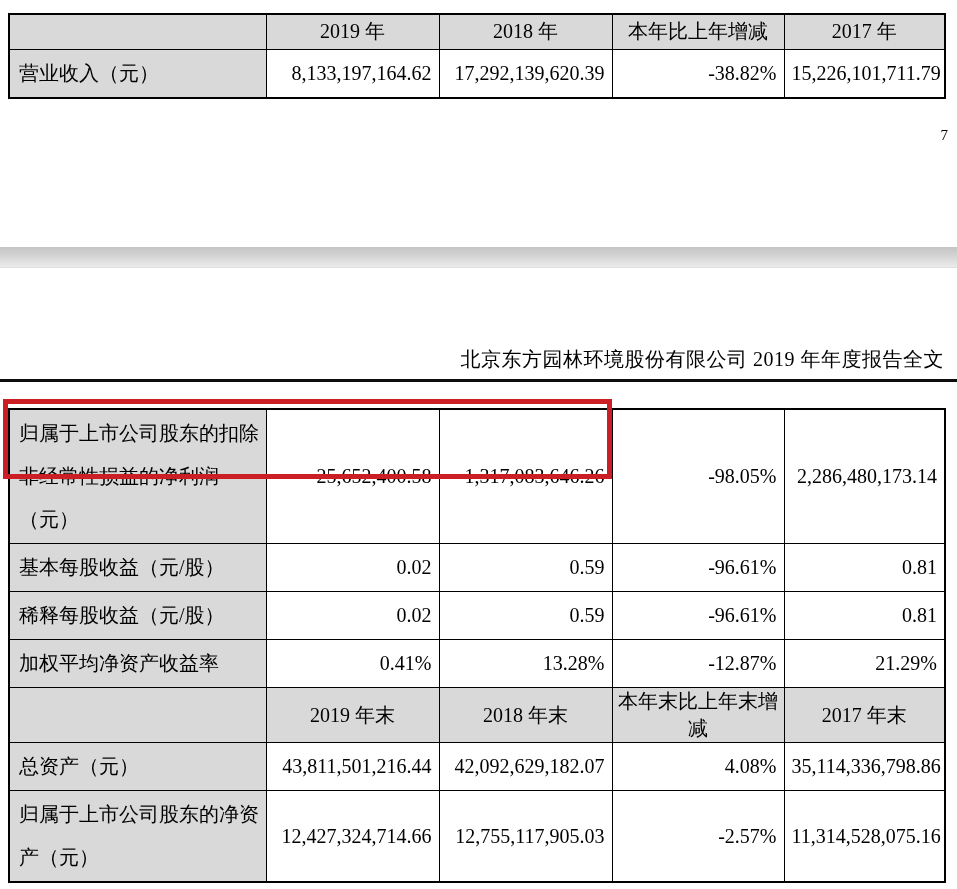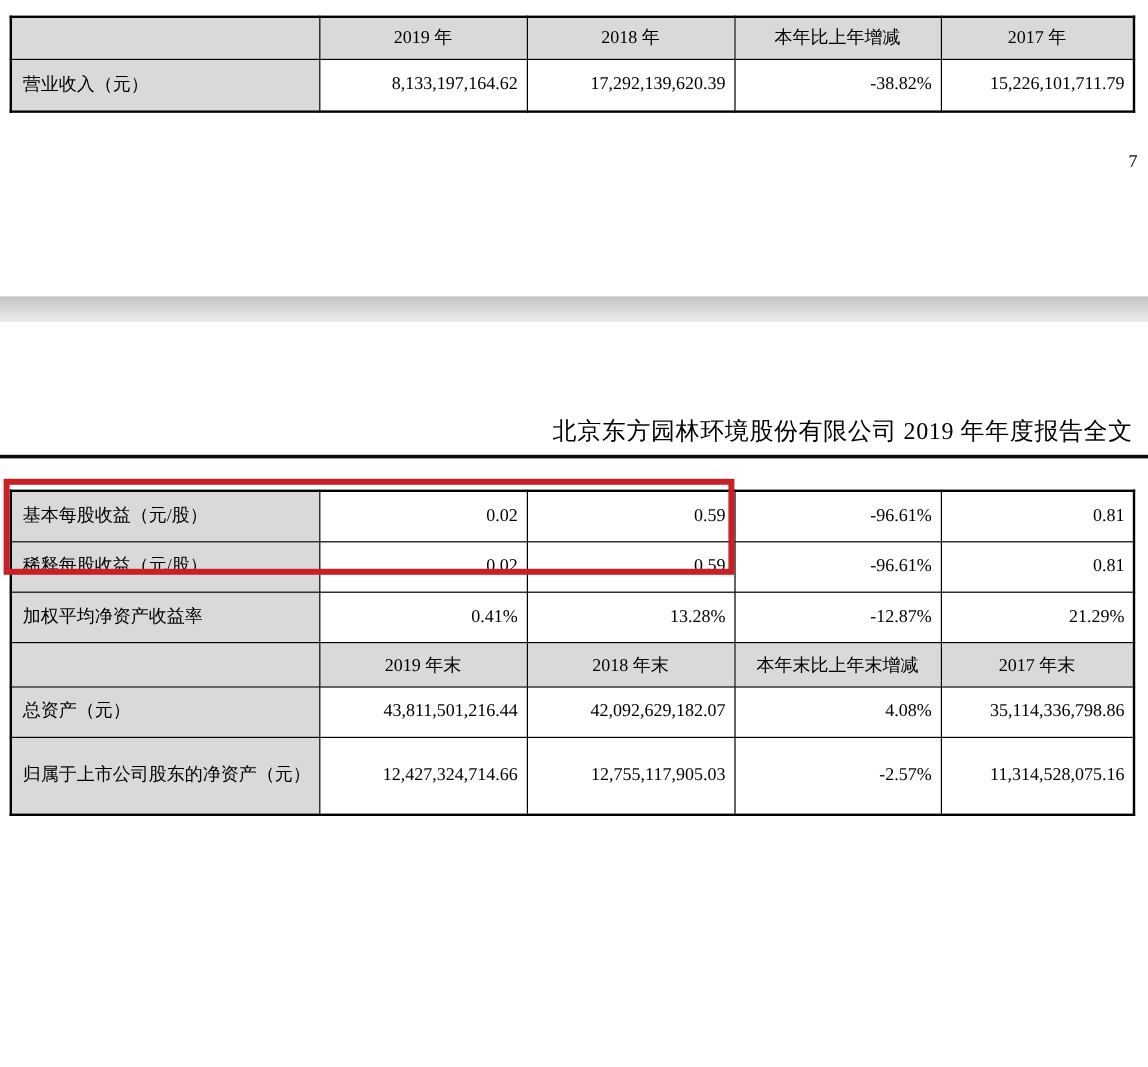--- a/index.html
+++ b/index.html
@@ -7,21 +7,21 @@
     width:957px;height:889px;position:relative;background:#ffffff;
     font-family:"Liberation Serif","DejaVu Serif",serif;color:#000;
     overflow:hidden;
   }
   
   table.fin{
     position:absolute;left:8px;border-collapse:collapse;table-layout:fixed;
     width:936px;border:2px solid #000;
   }
   table.fin td,table.fin th{
-    border:1px solid #000;font-size:15px;font-weight:normal;
+    border:1px solid #000;font-size:20px;font-weight:normal;
     overflow:hidden;vertical-align:middle;box-sizing:border-box;
   }
   td.lbl{
     background:#d9d9d9;text-align:left;padding:2px 6px 2px 9px;line-height:2.15;
   }
   td.num{background:#ffffff;text-align:right;padding:12px 7px;}
   th.hc,td.hc{background:#d9d9d9;text-align:center;padding:0 2px;}
   tr.h35{height:35px;} tr.h44{height:44px;} tr.h70{height:70px;}
   tr.h68{height:68px;} tr.h41{height:29px;margin-top:12px;} tr.h37{height:37px;}
   tr.h42{height:42px;} tr.h64{height:64px;}
@@ -84,20 +84,27 @@
 
 <table class="fin" style="top:408px;">
   <colgroup>
     <col style="width:257px">
       <col style="width:173px">
       <col style="width:173px">
     <col style="width:172px">
       <col style="width:161px">
   </colgroup>
   <tbody>
+    <tr class="h68">
+      <td class="lbl">归属于上市公司股东的扣除非经常性损益的净利润（元）</td>
+      <td class="num">25,652,400.58</td>
+      <td class="num">1,317,083,646.26</td>
+      <td class="num">-98.05%</td>
+      <td class="num">2,286,480,173.14</td>
+    </tr>
     <tr class="h41">
       <td class="lbl">基本每股收益（元/股）</td>
       <td class="num">0.02</td>
       <td class="num">0.59</td>
       <td class="num">-96.61%</td>
       <td class="num">0.81</td>
     </tr>
     <tr class="h41">
       <td class="lbl">稀释每股收益（元/股）</td>
       <td class="num">0.02</td>

